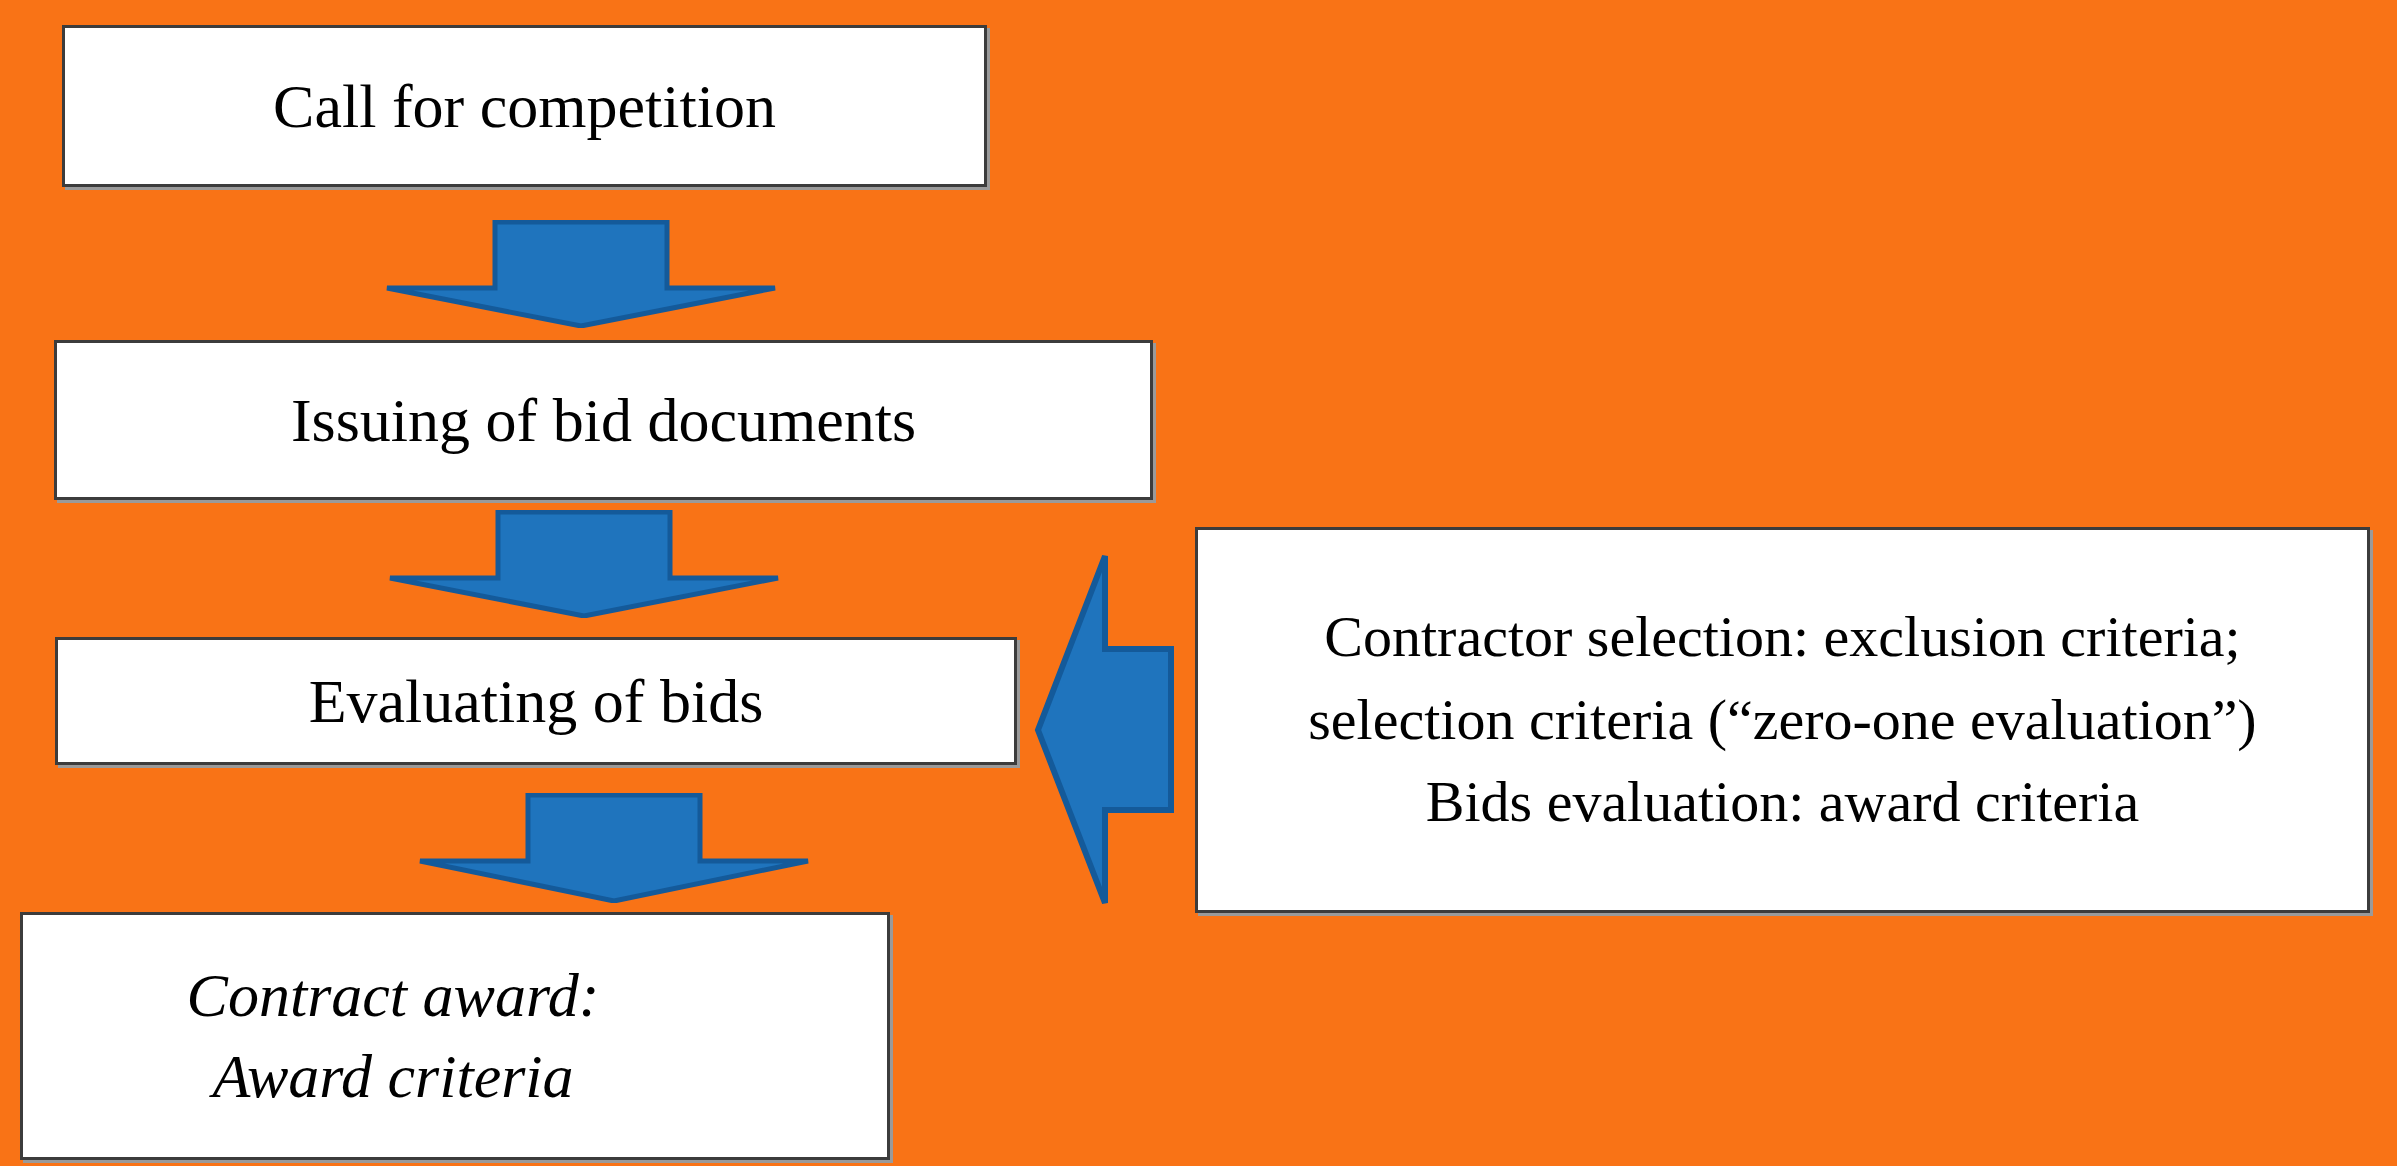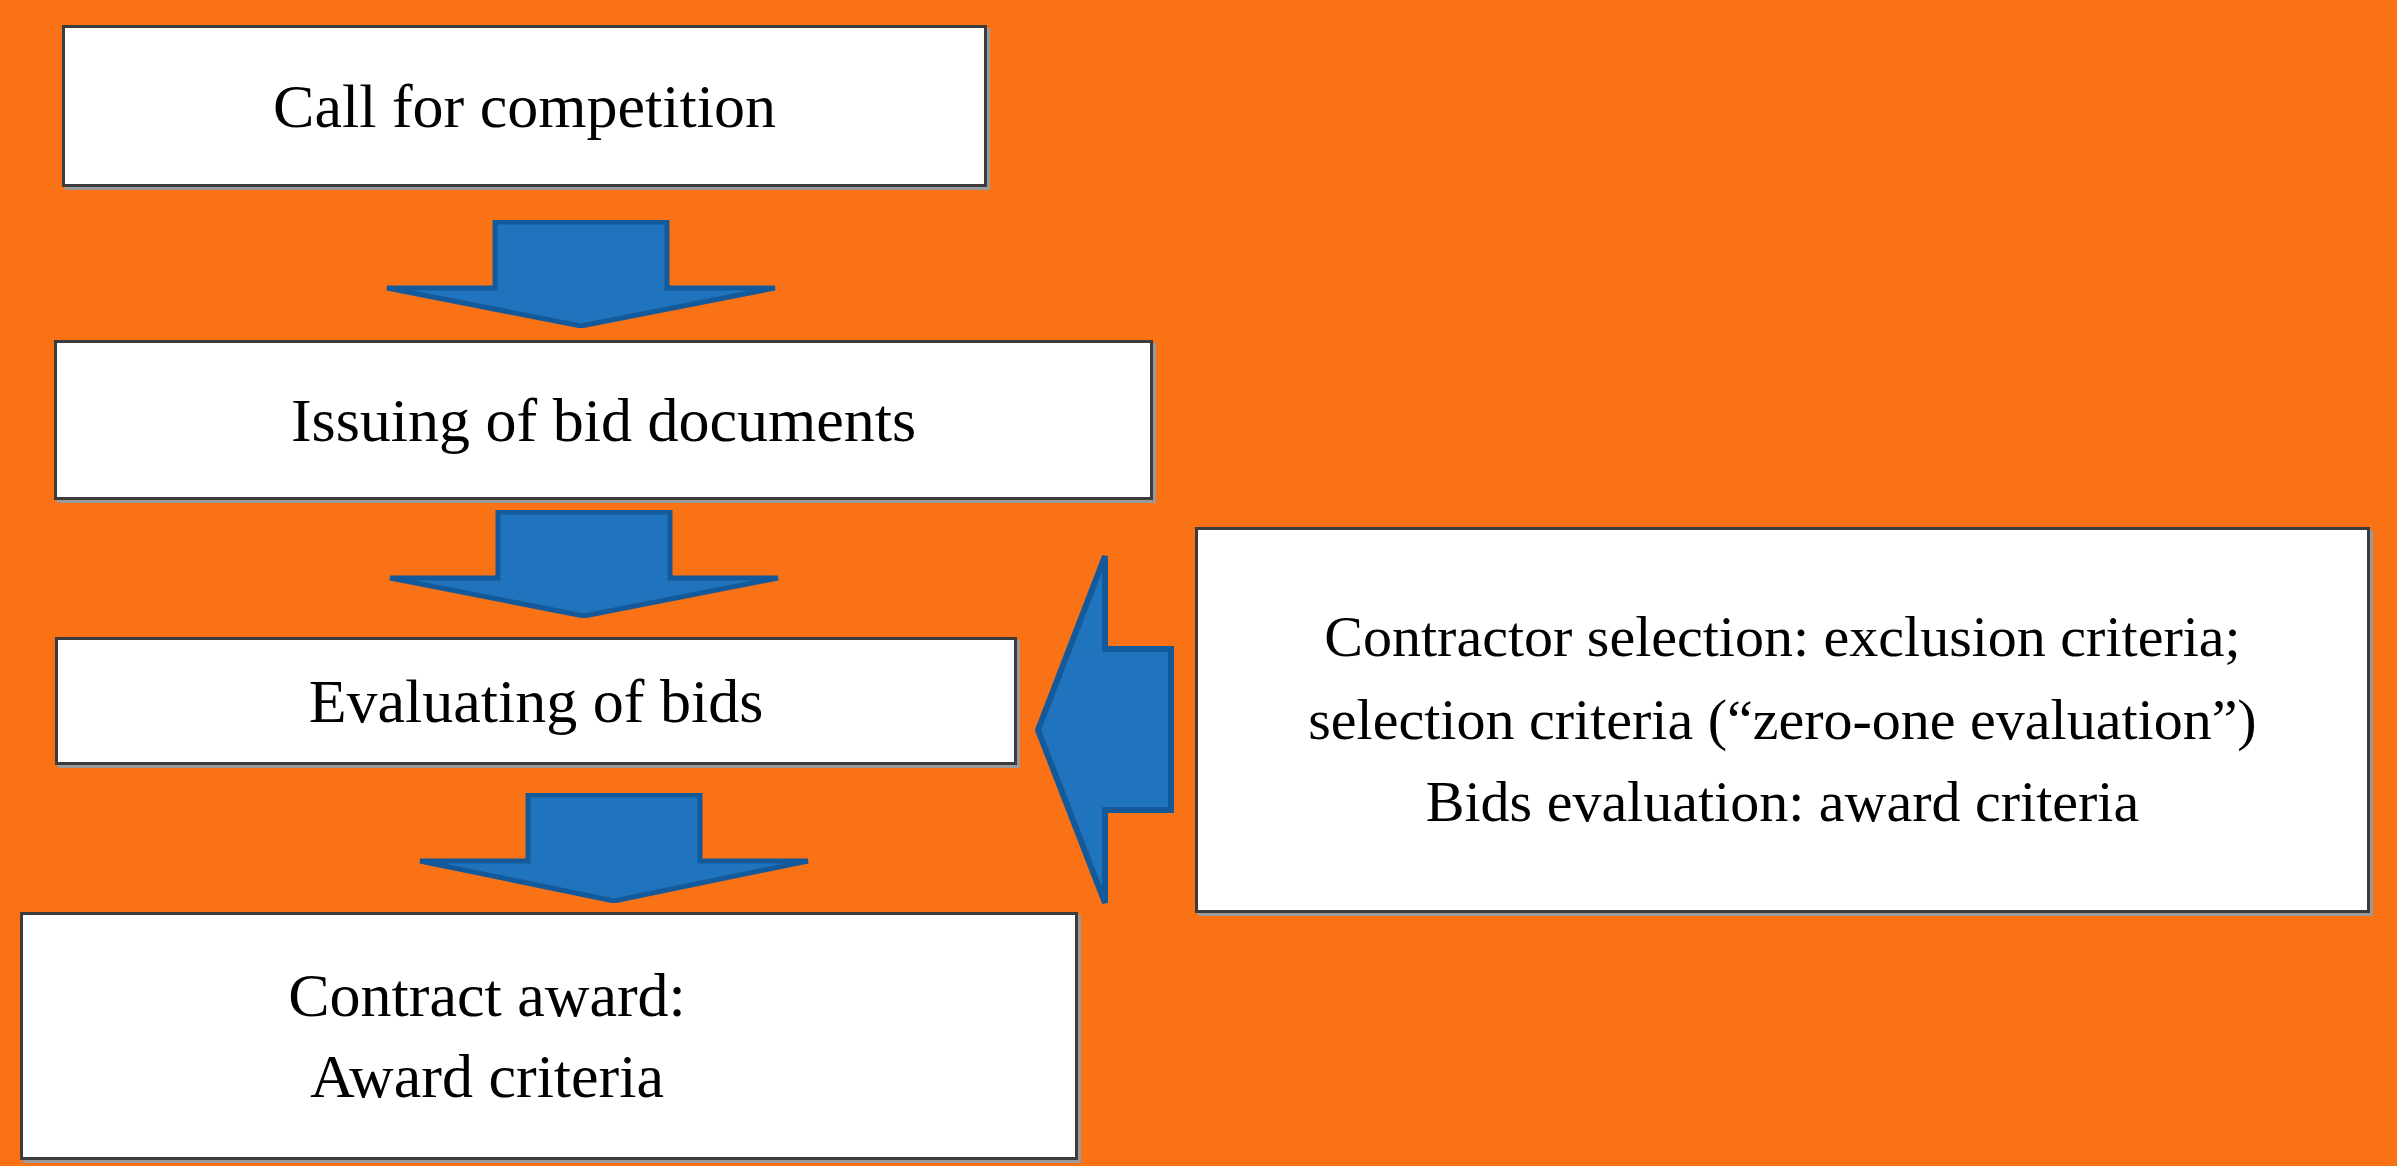--- a/index.html
+++ b/index.html
@@ -49,22 +49,23 @@
     width: 1099px; height: 160px;
     font-size: 62px;
   }
   #node-evaluating-bids {
     left: 55px;  top: 637px;
     width: 962px; height: 128px;
     font-size: 62px;
   }
   #node-contract-award {
     left: 20px;  top: 912px;
-    width: 1058px; height: 248px;
+    width: 870px; height: 248px;
     font-size: 62px;
+    font-style: italic;
   }
   #node-contract-award .label {
     
     transform: translateX(-62px);
   }
   #node-criteria-note {
     left: 1195px; top: 527px;
     width: 1175px; height: 386px;
     font-size: 58px;
     line-height: 1.42;

